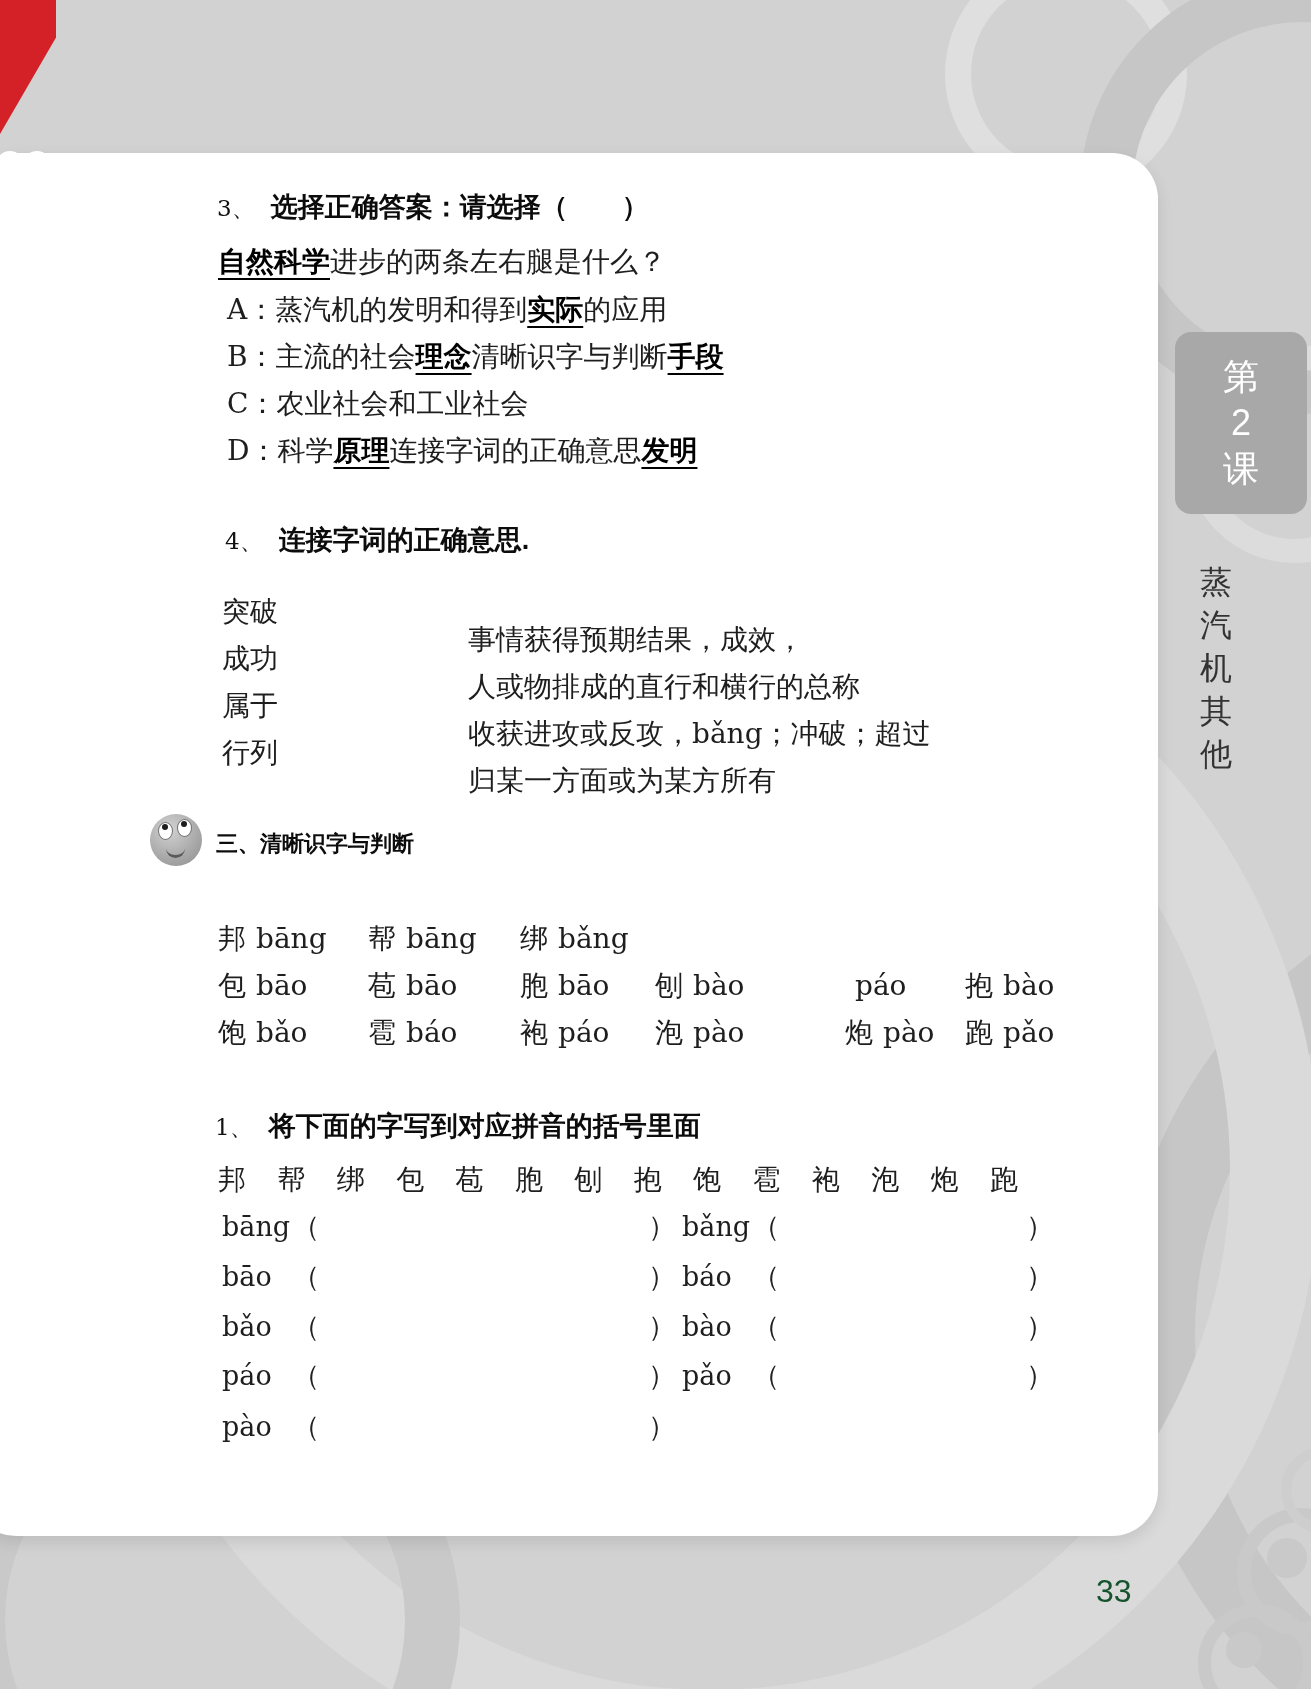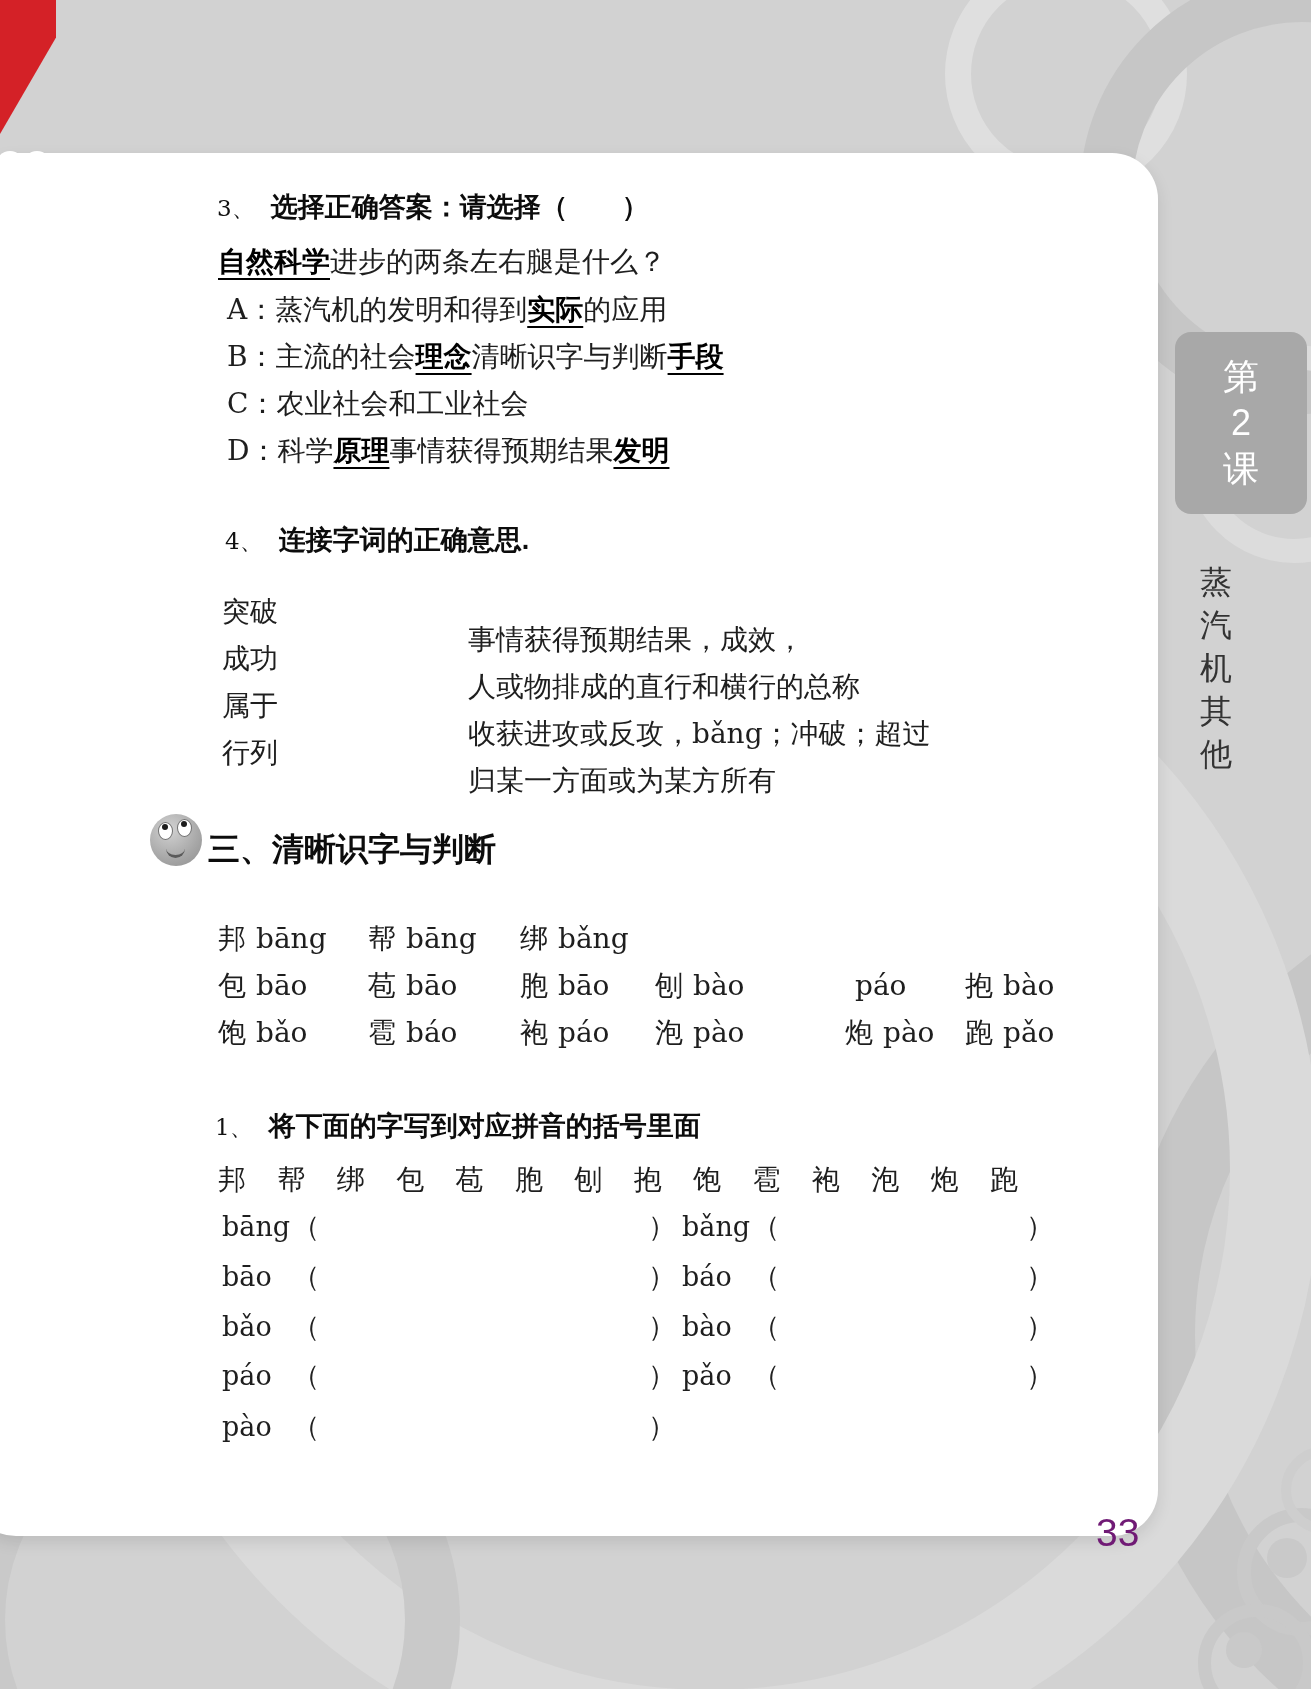--- a/index.html
+++ b/index.html
@@ -22,21 +22,21 @@
   .ribbon{
     position:absolute;left:0;top:0;width:56px;height:134px;z-index:2;
     background:#d42127;
     clip-path:polygon(0 0,100% 0,100% 28%,0 100%);
   }
   
   .row{position:absolute;left:0;width:100%;white-space:nowrap;z-index:2;
        font-size:28px;line-height:1.15;}
   .abs{position:absolute;}
   .h{font-family:"Liberation Sans","DejaVu Sans",sans-serif;font-weight:bold;color:#0c0c0c;font-size:27px;text-align:right;}
-  .h-lg{font-size:32px;}
+  .h-lg{font-size:22px;margin-left:8px;}
   .num{font-family:"DejaVu Serif","Liberation Serif",serif;font-weight:normal;font-size:23px;color:#111;margin-right:16px;}
   .em{
     font-family:"Liberation Sans","DejaVu Sans",sans-serif;font-weight:bold;color:#000000;
     text-decoration:underline;text-underline-offset:7px;text-decoration-thickness:2px;
   }
   .mword{position:absolute;left:222px;margin-top:20px;}
   .mdef{position:absolute;left:468px;margin-top:48px;}
   .cell{position:absolute;}
   .cell .py{margin-left:10px;}
   .charrow{position:absolute;left:218px;top:1161px;width:800px;display:flex;justify-content:space-between;z-index:2;font-size:28px;}
@@ -55,22 +55,22 @@
     position:absolute;left:1175px;top:332px;width:132px;height:182px;background:#a8a8a8;
     border-radius:16px;display:flex;flex-direction:column;align-items:center;justify-content:center;
     gap:10px;z-index:2;font-family:"Liberation Sans","DejaVu Sans",sans-serif;color:#ffffff;
     font-size:36px;line-height:1;
   }
   .lesson{
     position:absolute;left:1197px;top:566px;width:38px;display:flex;flex-direction:column;align-items:center;
     gap:11px;z-index:2;font-family:"Liberation Sans","DejaVu Sans",sans-serif;color:#333333;
     font-size:32px;line-height:1;
   }
-  .pagenum{position:absolute;left:1096px;top:1511px;z-index:2;
-    font-family:"Liberation Sans","DejaVu Sans",sans-serif;font-size:39px;color:#701a75;}
+  .pagenum{position:absolute;left:1096px;top:1573px;z-index:2;
+    font-family:"Liberation Sans","DejaVu Sans",sans-serif;font-size:32px;color:#14532d;}
 </style>
 </head>
 <body>
 
 <div class="ring" style="left:945px;top:-47px;width:190px;height:190px;border:26px solid #dfdfdf;"></div>
 <div class="ring" style="left:1080px;top:-30px;width:340px;height:340px;border:52px solid #c6c6c6;"></div>
 <div class="ring" style="left:1185px;top:345px;width:170px;height:170px;border:24px solid #dcdcdc;"></div>
 <div class="ring" style="left:1120px;top:860px;width:800px;height:800px;border:75px solid #c6c6c6;"></div>
 <div class="ring" style="left:100px;top:560px;width:1040px;height:1040px;border:90px solid #dadada;"></div>
 <div class="ring" style="left:1237px;top:1508px;width:100px;height:100px;border:14px solid #c9c9c9;"></div>
@@ -105,21 +105,21 @@
     <span>B：</span><span>主流的社会</span><span class="em">理念</span><span>清晰识字与判断</span><span class="em">手段</span>
   </span>
 </div>
 <div class="row" style="top:388px">
   <span class="abs" style="left:227px">
     <span>C：</span><span>农业社会和工业社会</span><span class="em"></span><span></span><span class="em"></span>
   </span>
 </div>
 <div class="row" style="top:435px">
   <span class="abs" style="left:227px">
-    <span>D：</span><span>科学</span><span class="em">原理</span><span>事情获得预期结果</span><span class="em">发明</span>
+    <span>D：</span><span>科学</span><span class="em">原理</span><span>连接字词的正确意思</span><span class="em">发明</span>
   </span>
 </div>
 
 <div class="row" style="top:524px">
   <span class="abs" style="left:225px">
     <span class="num">4、</span><span class="h">连接字词的正确意思.</span>
   </span>
 </div>
 <div class="row" style="top:576px">
   <span class="mword">突破</span>

